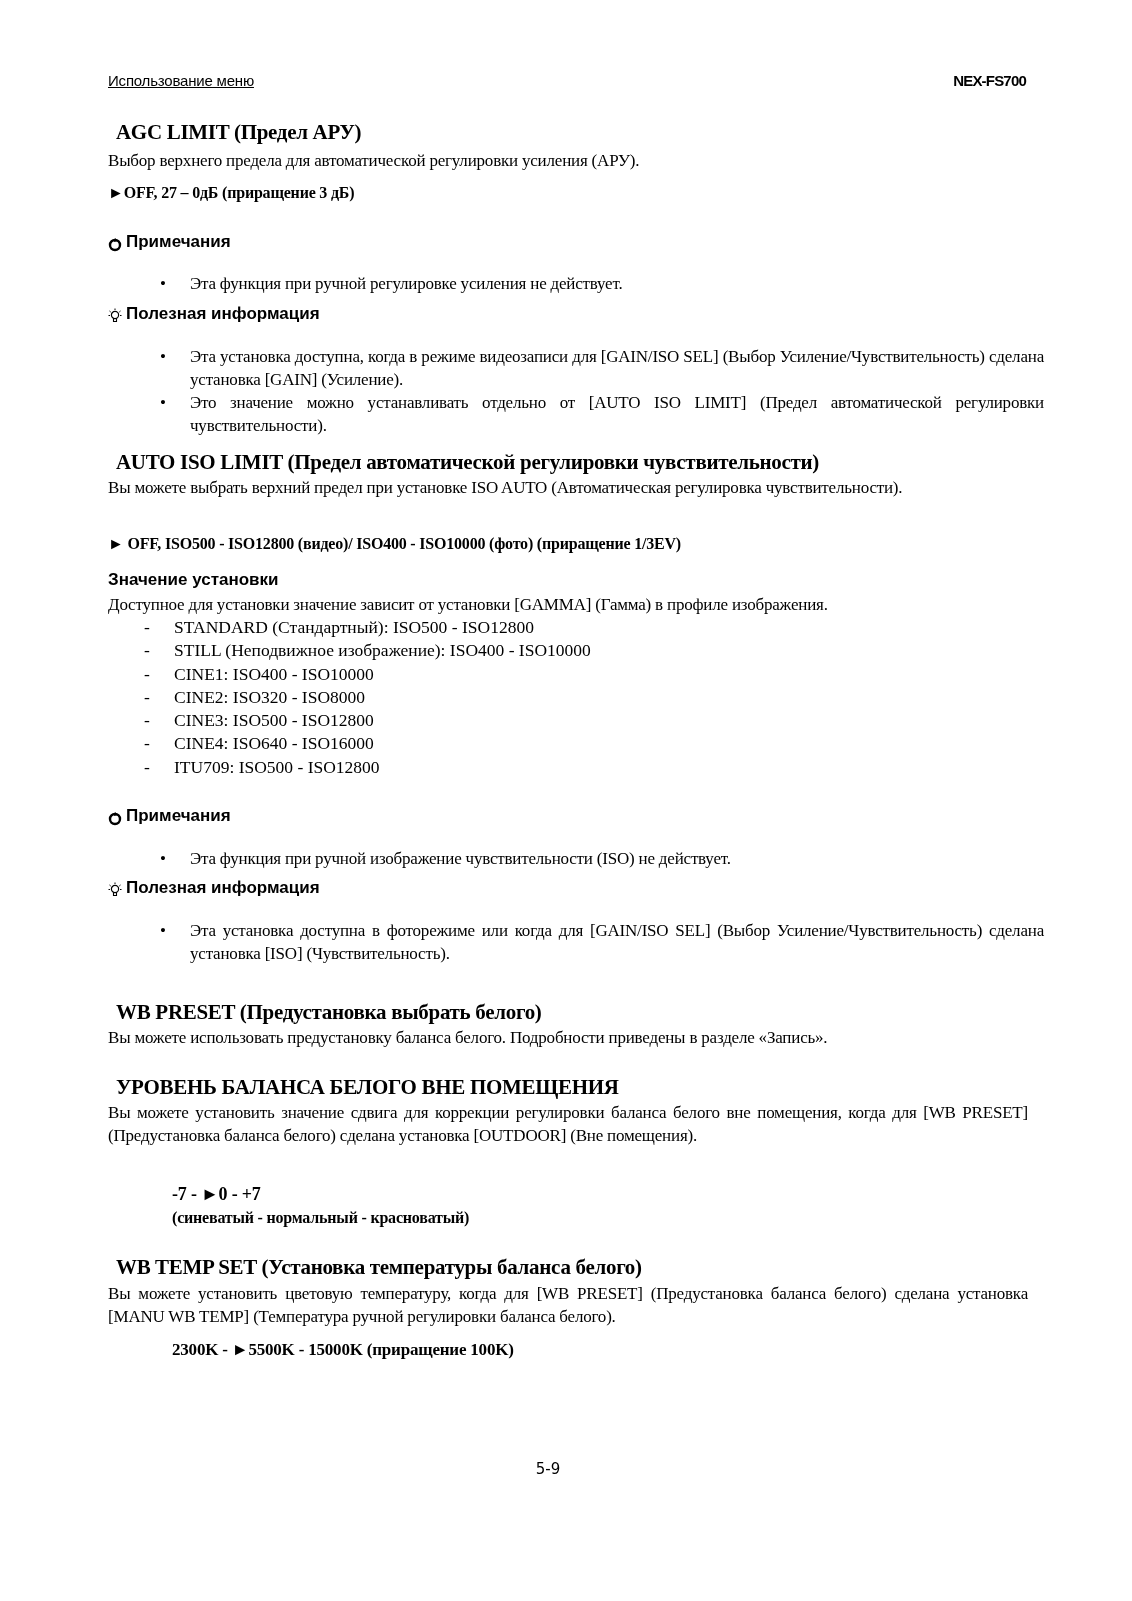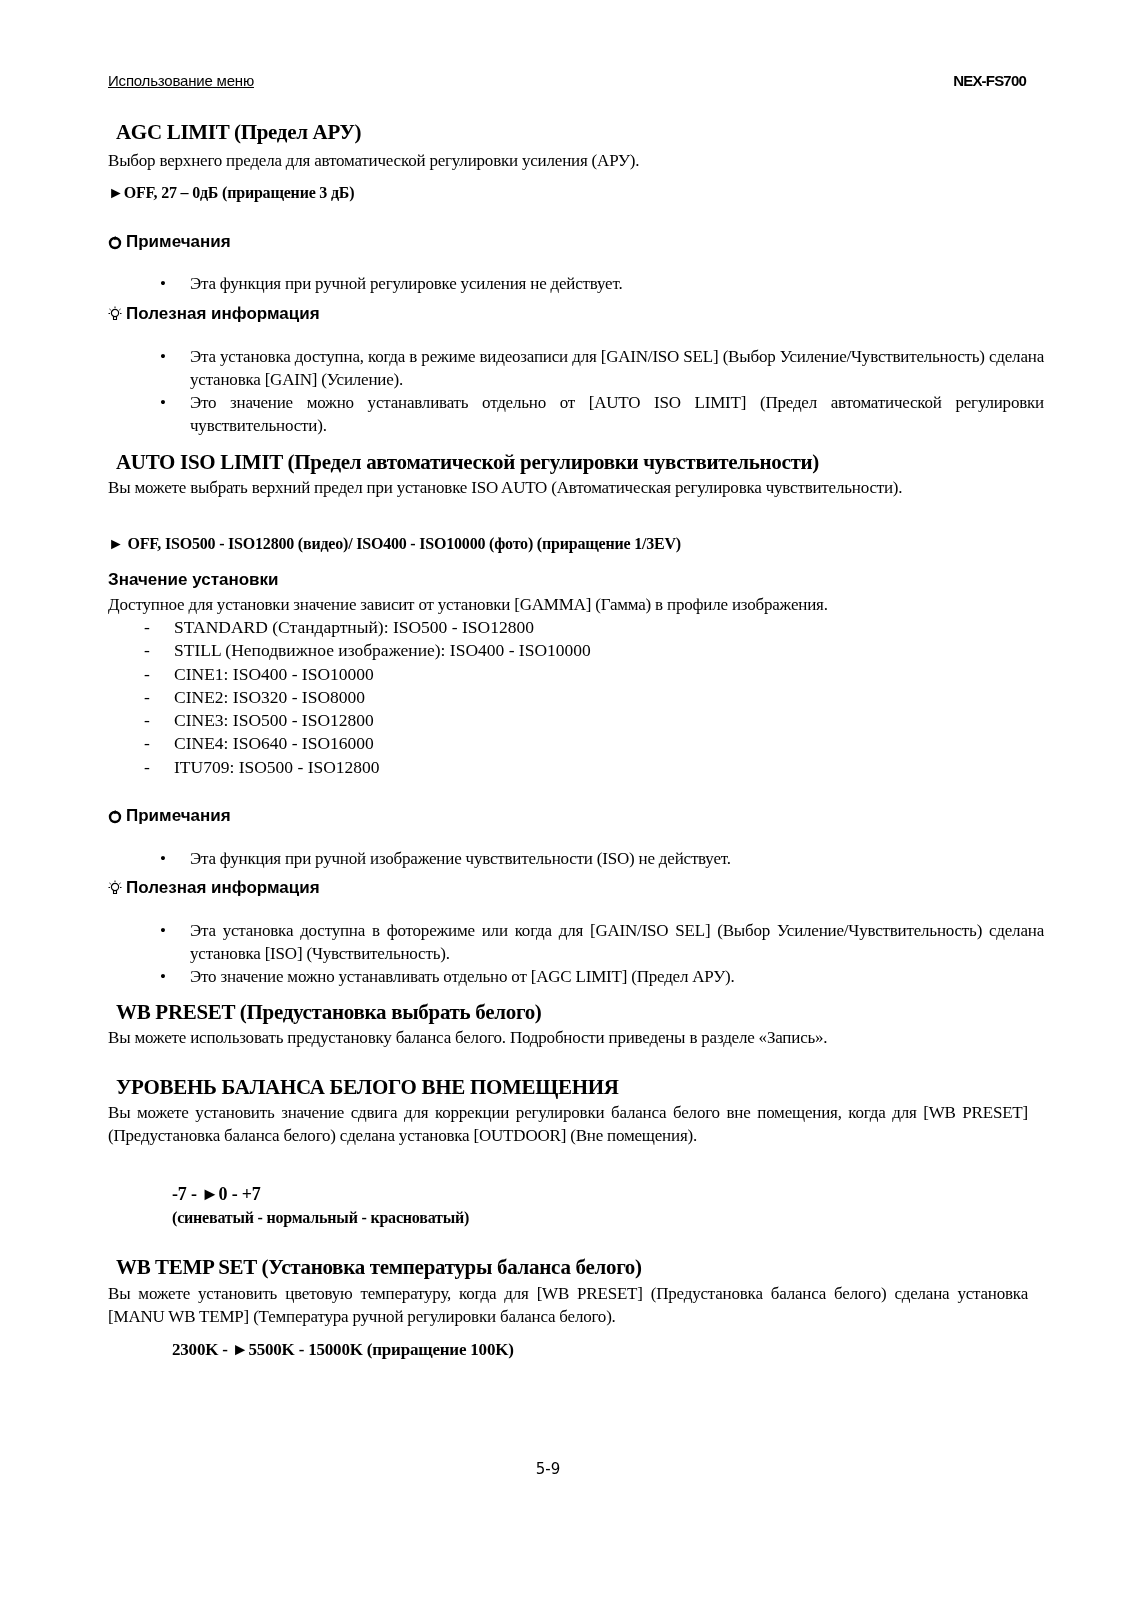--- a/index.html
+++ b/index.html
@@ -2,21 +2,21 @@
 <html><head>
 <meta charset="utf-8">
 <style>
   html, body { margin: 0; padding: 0; background: #ffffff; }
   body { width: 1132px; height: 1601px; position: relative; color: #000; overflow: hidden; }
   .header-left { position: absolute; left: 108px; top: 72px; font-family: "Liberation Sans", sans-serif; font-size: 15px; text-decoration: underline; letter-spacing: -0.2px; }
   .header-right { position: absolute; right: 106px; top: 72px; font-family: "Liberation Sans", sans-serif; font-size: 15px; font-weight: bold; letter-spacing: -0.8px; }
   .h1 { position: absolute; left: 116px; font-family: Liberation Serif, serif; font-weight: bold; font-size: 21px; letter-spacing: -0.3px; white-space: nowrap; }
   .p { position: absolute; left: 108px; width: 920px; font-family: "Liberation Serif", serif; font-size: 17px; line-height: 23px; text-align: justify; letter-spacing: -0.2px; }
   .opt { position: absolute; font-family: "Liberation Serif", serif; font-weight: bold; font-size: 16px; white-space: nowrap; letter-spacing: -0.2px; }
-  .h3 { position: absolute; left: 108px; font-family: "Liberation Sans", sans-serif; font-weight: bold; font-size: 17px; white-space: nowrap; display: flex; align-items: center; gap: 4px; }
+  .h3 { position: absolute; left: 108px; font-family: "Liberation Sans", sans-serif; font-weight: bold; font-size: 17px; white-space: nowrap; display: flex; align-items: flex-end; gap: 4px; }
   .icon { display: inline-block; width: 14px; height: 16px; }
   .bullets { position: absolute; left: 140px; width: 888px; margin: 16px; padding: 0; list-style: none; font-family: "Liberation Serif", serif; font-size: 17px; line-height: 23px; letter-spacing: -0.2px; }
   .bullets li { position: relative; padding-left: 34px; text-align: justify; }
   .bullets li::before { content: "•"; position: absolute; left: 4px; top: 0; }
   .dashlist { position: absolute; left: 140px; margin: 0; padding: 0; list-style: none; font-family: "Liberation Serif", serif; font-size: 17.5px; line-height: 23.3px; }
   .dashlist li { position: relative; padding-left: 34px; }
   .dashlist li::before { content: "-"; position: absolute; left: 4px; }
   .footer { position: absolute; left: 0; width: 1096px; top: 1460px; text-align: center; font-family: "DejaVu Sans", sans-serif; font-size: 15px; }
 </style>
 </head>
@@ -83,21 +83,20 @@
 <div class="h3" style="top:878px">
   <svg class="icon" viewBox="0 0 14 16">
       <circle cx="7" cy="7" r="3.6" fill="none" stroke="#000" stroke-width="1.2"></circle>
       <path d="M5.5 10.5 L5.5 13.5 L8.5 13.5 L8.5 10.5" fill="none" stroke="#000" stroke-width="1.1"></path>
       <path d="M7 0.5 V2 M1.5 3 L2.7 4 M12.5 3 L11.3 4 M0.5 7.5 H2 M12 7.5 H13.5" stroke="#000" stroke-width="1"></path>
     </svg>
   <span>Полезная информация</span>
 </div>
 <ul class="bullets" style="top:903px">
   <li>Эта установка доступна в фоторежиме или когда для [GAIN/ISO SEL] (Выбор Усиление/Чувствительность) сделана установка [ISO] (Чувствительность).</li>
-  <li>Это значение можно устанавливать отдельно от [AGC LIMIT] (Предел АРУ).</li>
 </ul>
 
 <div class="h1" style="top:1000px">WB PRESET (Предустановка выбрать белого)</div>
 <div class="p" style="top:1026px">Вы можете использовать предустановку баланса белого. Подробности приведены в разделе «Запись».</div>
 
 <div class="h1" style="top:1075px">УРОВЕНЬ БАЛАНСА БЕЛОГО ВНЕ ПОМЕЩЕНИЯ</div>
 <div class="p" style="top:1101px">Вы можете установить значение сдвига для коррекции регулировки баланса белого вне помещения, когда для [WB PRESET] (Предустановка баланса белого) сделана установка [OUTDOOR] (Вне помещения).</div>
 <div class="opt" style="left:172px; top:1184px; font-size:18px">-7 - ►0 - +7</div>
 <div class="opt" style="left:172px; top:1209px">(синеватый - нормальный - красноватый)</div>
 

